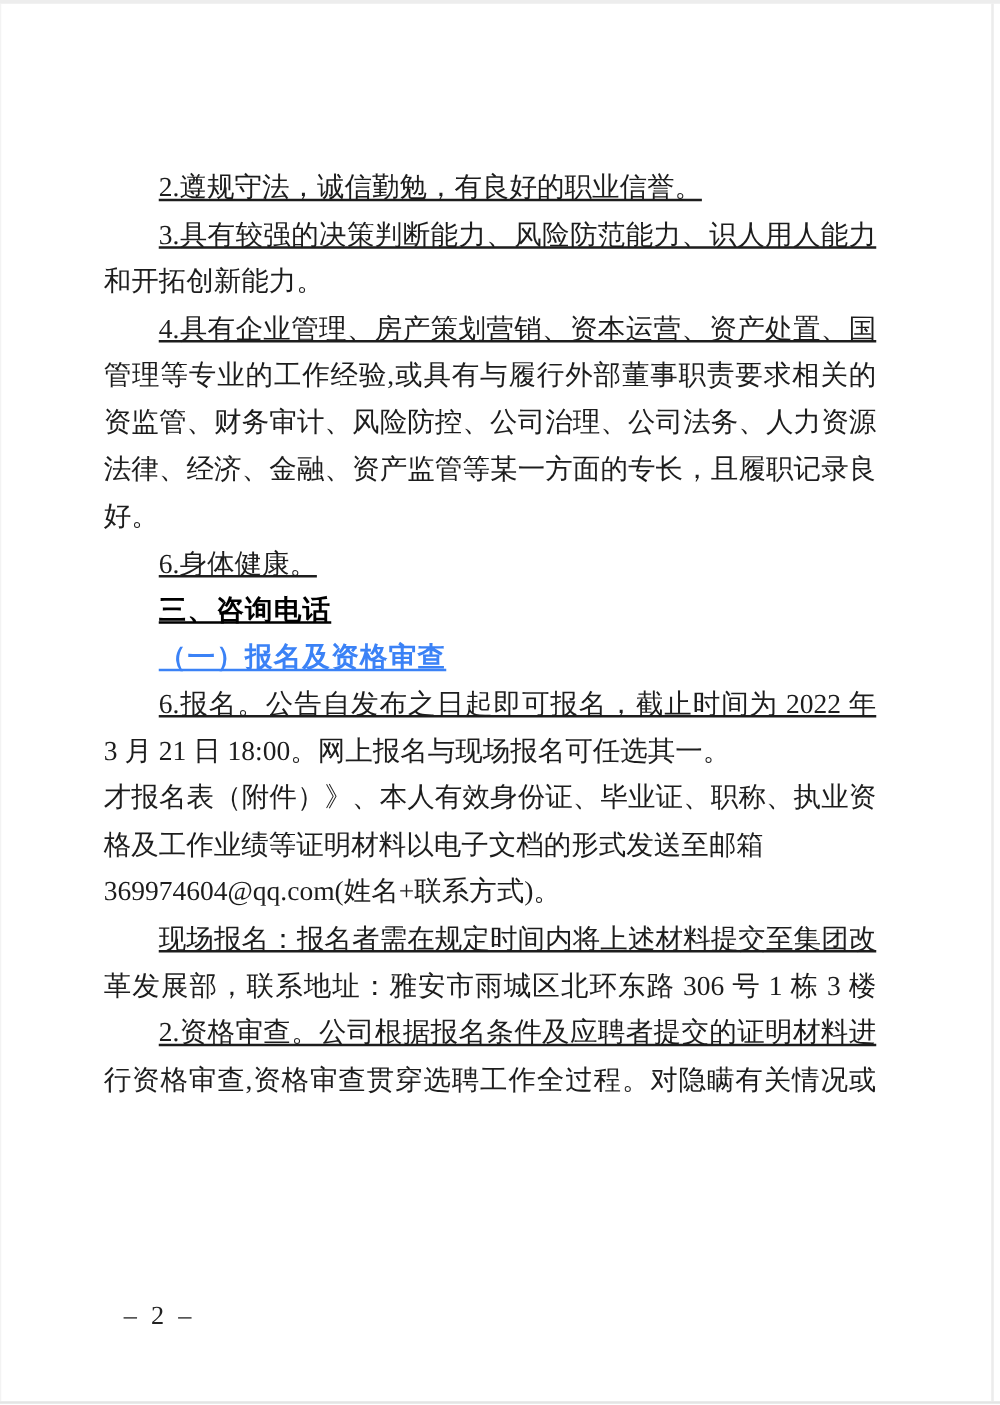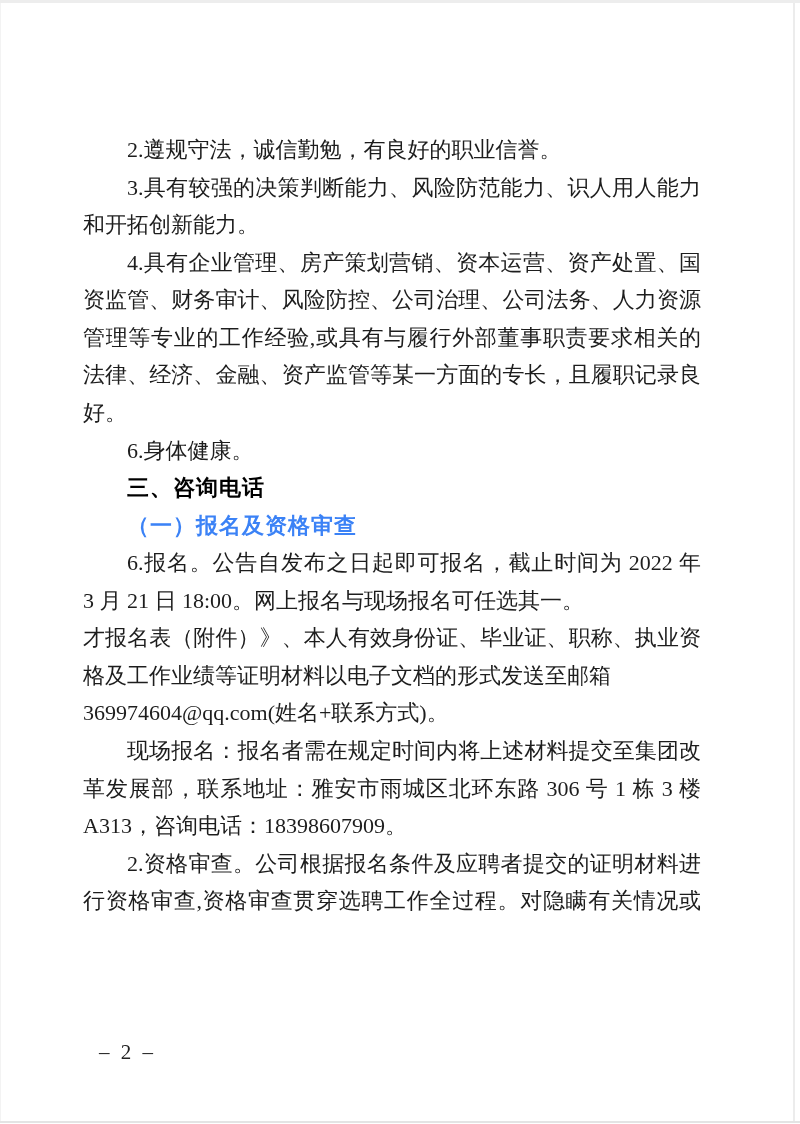--- a/index.html
+++ b/index.html
@@ -46,20 +46,21 @@
     white-space: nowrap;
     text-align: left;
   }
   .line.justify {
     white-space: normal;
     text-align: justify;
     text-align-last: justify;
   }
   .line.indent {
     padding-left: 44px;
+    text-decoration: underline;
   }
   .line.heading1 {
     font-family: "Liberation Sans", "DejaVu Sans", sans-serif;
     font-weight: bold;
     color: #000000;
     letter-spacing: 1px;
   }
   .line.heading2 {
     font-weight: bold;
     color: #3b82f6;
@@ -83,33 +84,32 @@
   <div class="edge-top"></div>
   <div class="edge-left"></div>
   <div class="edge-right"></div>
   <div class="edge-bottom"></div>
 
   <div class="text-block" id="text-block">
       <div class="line indent">2.遵规守法，诚信勤勉，有良好的职业信誉。</div>
       <div class="line indent justify">3.具有较强的决策判断能力、风险防范能力、识人用人能力</div>
       <div class="line">和开拓创新能力。</div>
       <div class="line indent justify">4.具有企业管理、房产策划营销、资本运营、资产处置、国</div>
+      <div class="line justify">管理等专业的工作经验,或具有与履行外部董事职责要求相关的</div>
       <div class="line justify">资监管、财务审计、风险防控、公司治理、公司法务、人力资源</div>
-      <div class="line justify">管理等专业的工作经验,或具有与履行外部董事职责要求相关的</div>
       <div class="line justify">法律、经济、金融、资产监管等某一方面的专长，且履职记录良</div>
       <div class="line">好。</div>
       <div class="line indent">6.身体健康。</div>
       <div class="line heading1 indent">三、咨询电话</div>
       <div class="line heading2 indent">（一）报名及资格审查</div>
       <div class="line indent justify">6.报名。公告自发布之日起即可报名，截止时间为 2022 年</div>
       <div class="line">3 月 21 日 18:00。网上报名与现场报名可任选其一。</div>
       <div class="line justify">才报名表（附件）》、本人有效身份证、毕业证、职称、执业资</div>
       <div class="line">格及工作业绩等证明材料以电子文档的形式发送至邮箱</div>
       <div class="line">369974604@qq.com(姓名+联系方式)。</div>
       <div class="line indent justify">现场报名：报名者需在规定时间内将上述材料提交至集团改</div>
       <div class="line justify">革发展部，联系地址：雅安市雨城区北环东路 306 号 1 栋 3 楼</div>
-      <div class="line">A313，咨询电话：18398607909。</div>
       <div class="line indent justify">2.资格审查。公司根据报名条件及应聘者提交的证明材料进</div>
       <div class="line justify">行资格审查,资格审查贯穿选聘工作全过程。对隐瞒有关情况或</div>
     </div>
 
   <div class="page-number">– 2 –</div>
 </div>
 
 </body></html>

